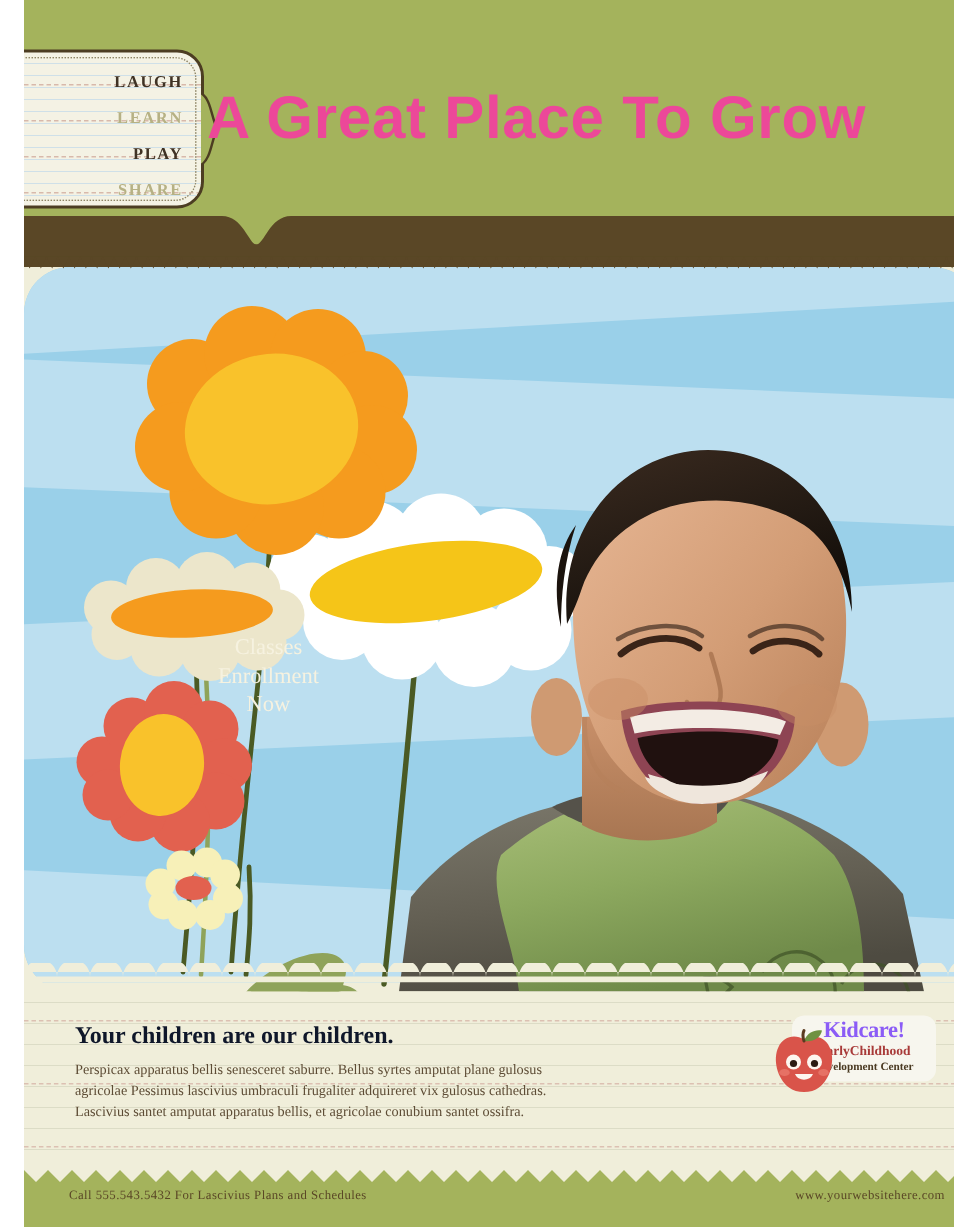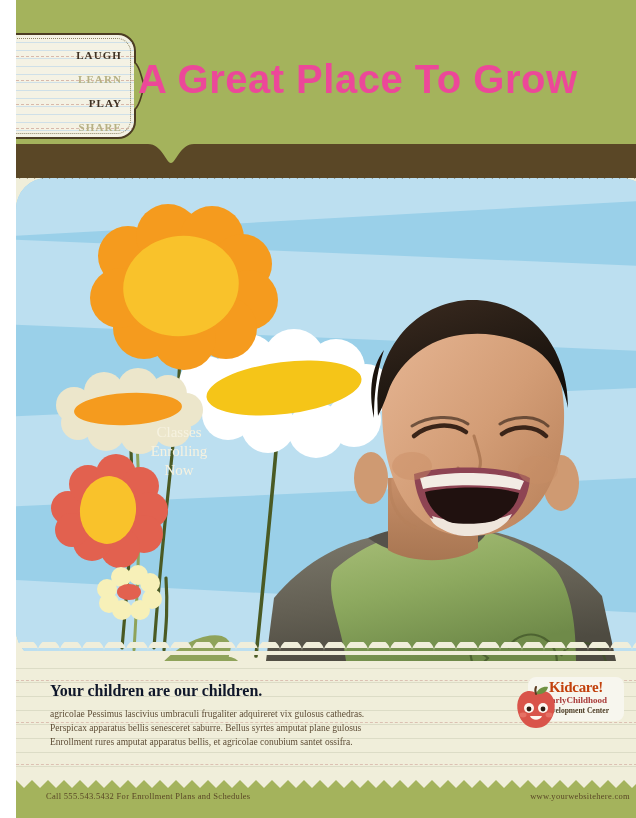--- a/index.html
+++ b/index.html
@@ -186,21 +186,21 @@
     width: 16px; height: 14px; z-index: 1;
   }
   .logo-text {
     position: absolute; left: 12px; top: 2px; width: 96px;
     text-align: center;
     z-index: 3;
   }
   .logo-l1 {
     font-family: "Liberation Serif", serif;
     font-weight: bold; font-size: 15px; line-height: 16px;
-    color: #c2410c; letter-spacing: -0.3px;
+    color: #8b5cf6; letter-spacing: -0.3px;
   }
   .logo-l2 {
     font-family: "Liberation Serif", serif;
     font-weight: bold; font-size: 9px; line-height: 11px;
     color: #a83a38;
   }
   .logo-l3 {
     font-family: "Liberation Serif", serif;
     font-weight: bold; font-size: 7.5px; line-height: 10px;
     color: #4a3a22;
@@ -452,43 +452,43 @@
       <path d="M409 314 C436 308 480 308 503 315 C500 334 478 348 454 348 C428 348 412 332 409 314 Z" fill="#20110f"></path>
       <path d="M414 340 C438 348 472 348 494 338 C488 350 470 356 452 356 C434 356 418 350 414 340 Z" fill="#efe6dc"></path>
 
       <ellipse cx="396" cy="288" rx="20" ry="14" fill="#c98f66" opacity="0.45"></ellipse>
       <ellipse cx="522" cy="292" rx="20" ry="14" fill="#c98f66" opacity="0.4"></ellipse>
       <path d="M374 300 C372 326 384 344 400 350" fill="none" stroke="#b57f59" stroke-width="3" opacity="0.5"></path>
     </svg>
 
     <div class="badge-text">
       <div>Classes</div>
-      <div>Enrolling</div>
+      <div>Enrollment</div>
       <div>Now</div>
     </div>
   </div>
 
   <svg class="photo-scallop" viewBox="0 0 636 13" preserveAspectRatio="none">
     <g id="scallops" fill="#f0eeda">
         <path d="M0 13 L636 13 L636 6 L0 6 Z M0 9 a11 11 0 0 1 22 0 Z M22 9 a11 11 0 0 1 22 0 Z M44 9 a11 11 0 0 1 22 0 Z M66 9 a11 11 0 0 1 22 0 Z M88 9 a11 11 0 0 1 22 0 Z M110 9 a11 11 0 0 1 22 0 Z M132 9 a11 11 0 0 1 22 0 Z M154 9 a11 11 0 0 1 22 0 Z M176 9 a11 11 0 0 1 22 0 Z M198 9 a11 11 0 0 1 22 0 Z M220 9 a11 11 0 0 1 22 0 Z M242 9 a11 11 0 0 1 22 0 Z M264 9 a11 11 0 0 1 22 0 Z M286 9 a11 11 0 0 1 22 0 Z M308 9 a11 11 0 0 1 22 0 Z M330 9 a11 11 0 0 1 22 0 Z M352 9 a11 11 0 0 1 22 0 Z M374 9 a11 11 0 0 1 22 0 Z M396 9 a11 11 0 0 1 22 0 Z M418 9 a11 11 0 0 1 22 0 Z M440 9 a11 11 0 0 1 22 0 Z M462 9 a11 11 0 0 1 22 0 Z M484 9 a11 11 0 0 1 22 0 Z M506 9 a11 11 0 0 1 22 0 Z M528 9 a11 11 0 0 1 22 0 Z M550 9 a11 11 0 0 1 22 0 Z M572 9 a11 11 0 0 1 22 0 Z M594 9 a11 11 0 0 1 22 0 Z M616 9 a11 11 0 0 1 22 0 Z M638 9 a11 11 0 0 1 22 0 Z " fill="#f0eeda"></path>
       </g>
   </svg>
 
   <div class="content">
     <div class="content-rules"></div>
     <div class="content-dash" style="top:25px"></div>
     <div class="content-dash" style="top:67px"></div>
     <div class="content-dash" style="top:109px"></div>
 
     <div class="headline">Your children are our children.</div>
 
     <div class="body-copy">
+      <p>Perspicax apparatus bellis senesceret saburre. Bellus syrtes amputat plane gulosus</p>
       <p>agricolae Pessimus lascivius umbraculi frugaliter adquireret vix gulosus cathedras.</p>
-      <p>Perspicax apparatus bellis senesceret saburre. Bellus syrtes amputat plane gulosus</p>
-      <p>Enrollment rures amputat apparatus bellis, et agricolae conubium santet ossifra.</p>
+      <p>Lascivius santet amputat apparatus bellis, et agricolae conubium santet ossifra.</p>
     </div>
 
     <div class="logo">
       <svg class="bubble-tail" viewBox="0 0 16 14">
         <path d="M16 0 L16 14 L0 9 Z" fill="#f7f6ee"></path>
       </svg>
       <div class="bubble"></div>
       <div class="logo-text">
         <div class="logo-l1">Kidcare!</div>
         <div class="logo-l2">EarlyChildhood</div>
@@ -503,21 +503,21 @@
         <circle cx="15" cy="24" r="2.4" fill="#2c1b12"></circle>
         <circle cx="29" cy="24" r="2.4" fill="#2c1b12"></circle>
         <path d="M16 31 C18 36 26 36 28 31 Z" fill="#fdf6ef"></path>
         <ellipse cx="9" cy="30" rx="3.5" ry="2.4" fill="#e8786c" opacity="0.8"></ellipse>
         <ellipse cx="35" cy="30" rx="3.5" ry="2.4" fill="#e8786c" opacity="0.8"></ellipse>
       </svg>
     </div>
   </div>
 
   <div class="footer">
-    <div class="footer-left">Call 555.543.5432 For Enrollment Plans and Schedules</div>
+    <div class="footer-left">Call 555.543.5432 For Lascivius Plans and Schedules</div>
     <div class="footer-right">www.yourwebsitehere.com</div>
   </div>
   <svg class="footer-zig" viewBox="0 0 636 8" preserveAspectRatio="none">
     <g id="zigs" fill="#f0eeda">
         <path d="M0 0 L16 0 L8 8 Z M16 0 L32 0 L24 8 Z M32 0 L48 0 L40 8 Z M48 0 L64 0 L56 8 Z M64 0 L80 0 L72 8 Z M80 0 L96 0 L88 8 Z M96 0 L112 0 L104 8 Z M112 0 L128 0 L120 8 Z M128 0 L144 0 L136 8 Z M144 0 L160 0 L152 8 Z M160 0 L176 0 L168 8 Z M176 0 L192 0 L184 8 Z M192 0 L208 0 L200 8 Z M208 0 L224 0 L216 8 Z M224 0 L240 0 L232 8 Z M240 0 L256 0 L248 8 Z M256 0 L272 0 L264 8 Z M272 0 L288 0 L280 8 Z M288 0 L304 0 L296 8 Z M304 0 L320 0 L312 8 Z M320 0 L336 0 L328 8 Z M336 0 L352 0 L344 8 Z M352 0 L368 0 L360 8 Z M368 0 L384 0 L376 8 Z M384 0 L400 0 L392 8 Z M400 0 L416 0 L408 8 Z M416 0 L432 0 L424 8 Z M432 0 L448 0 L440 8 Z M448 0 L464 0 L456 8 Z M464 0 L480 0 L472 8 Z M480 0 L496 0 L488 8 Z M496 0 L512 0 L504 8 Z M512 0 L528 0 L520 8 Z M528 0 L544 0 L536 8 Z M544 0 L560 0 L552 8 Z M560 0 L576 0 L568 8 Z M576 0 L592 0 L584 8 Z M592 0 L608 0 L600 8 Z M608 0 L624 0 L616 8 Z M624 0 L640 0 L632 8 Z M640 0 L656 0 L648 8 Z " fill="#f0eeda"></path>
       </g>
   </svg>
 
 </div>
 

